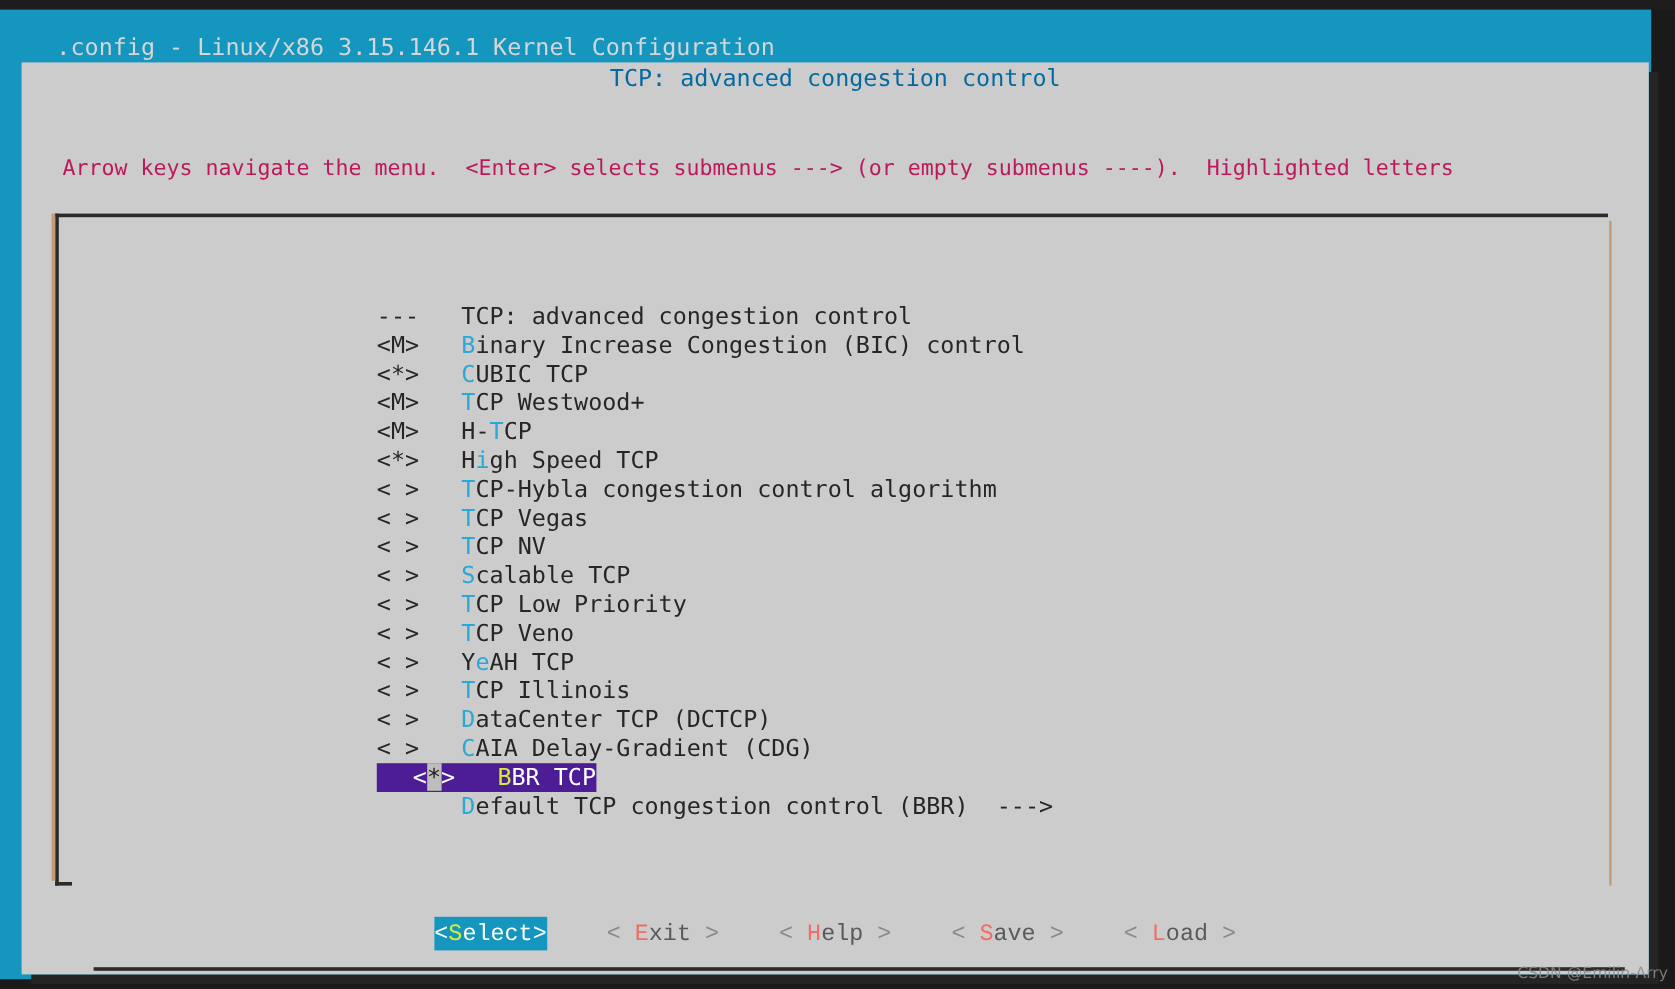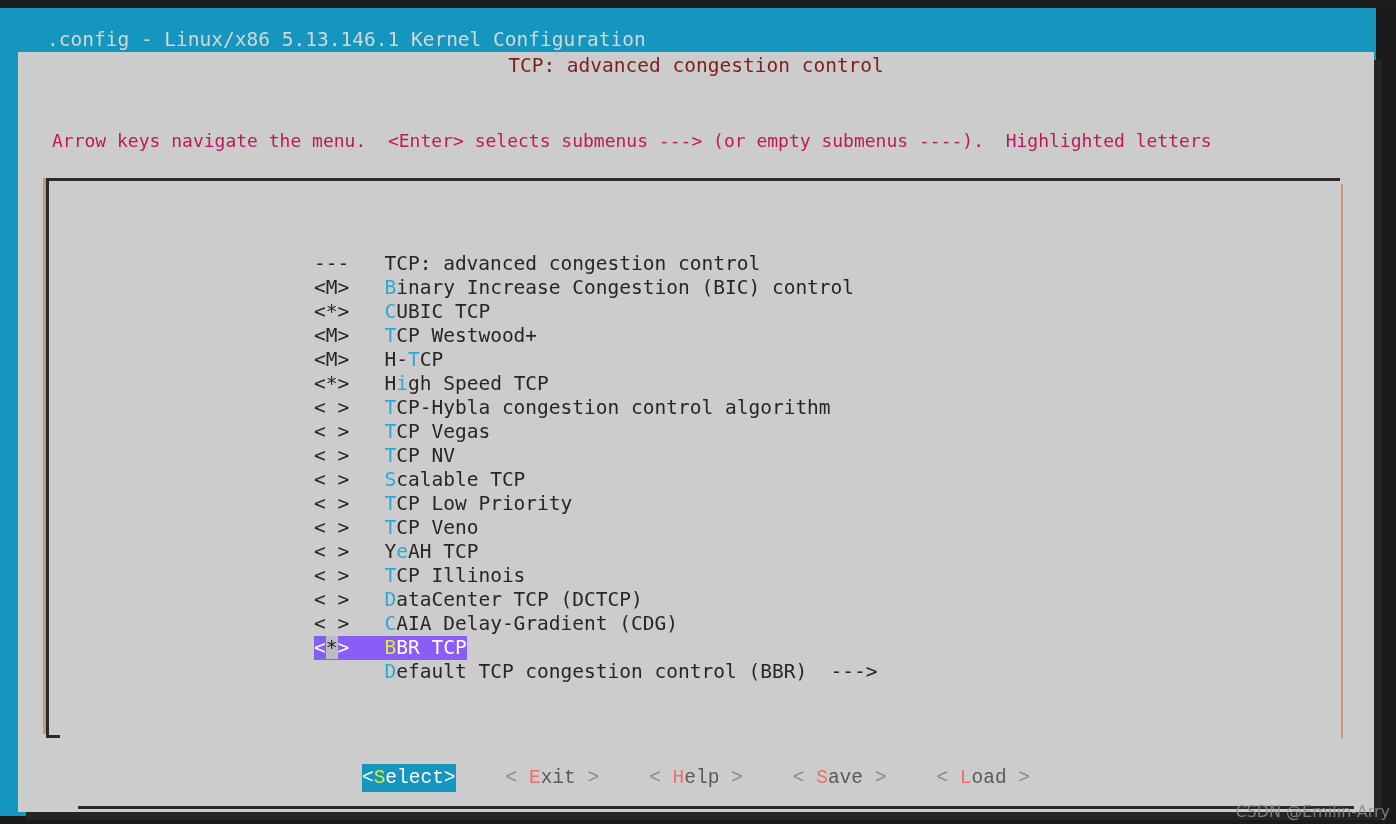--- a/index.html
+++ b/index.html
@@ -83,21 +83,21 @@
     background: #242424;
   }
 
   .dialog-title {
     position: absolute;
     left: 0; top: 2px;
     width: 1356px;
     text-align: center;
     font-size: 19.5px;
     line-height: 24px;
-    color: #7f1d1d;
+    color: #0369a1;
     white-space: pre;
   }
 
   
   .dialog-bottom-rule {
     position: absolute;
     left: 60px;
     top: 754px;
     width: 1276px;
     height: 3px;
@@ -171,22 +171,23 @@
   }
   .row .tag { color: #262626; }
   .row .label { color: #262626; }
   .hk { color: #2aa8d8; }
 
   .row.selected .tag,
   .row.selected .label {
     color: #ffffff;
   }
   .row.selected {
-    background: #8b5cf6;
+    background: #4c1d95;
     display: inline-block;
+    padding-left: 30px;
   }
   .row.selected .hk { color: #d7ee33; }
   .row.selected .cursor {
     background: #bdbdbd;
     color: #1a1a1a;
   }
   .rowwrap { height: 24px; }
 
   
   .buttons {
@@ -214,38 +215,38 @@
   }
   .btn.active .brk { color: #ffffff; }
   .btn.active .bhk { color: #d7ee33; }
   .btn-gap { display: inline-block; width: 50px; }
 
   
   .watermark {
     position: absolute;
     right: 6px;
     bottom: 4px;
-    font-size: 16px;
+    font-size: 13px;
     line-height: 16px;
     color: #8d8d8d;
     font-family: "DejaVu Sans", "Liberation Sans", sans-serif;
     white-space: pre;
     opacity: 0.85;
   }
 </style>
 </head>
 <body>
 
 <div id="screen">
 
   <div class="top-strip"></div>
   <div class="backdrop"></div>
 
   <div class="hdr line1" style="left:0;padding-left:0">
-    <span>.config - Linux/x86 5.13.146.1 Kernel Configuration</span>
+    <span>.config - Linux/x86 3.15.146.1 Kernel Configuration</span>
   </div>
 
   <div class="hdr line2">
     <span>&gt; Networking support &gt; Networking options &gt; TCP: advanced congestion control</span><span class="bcrumb-rule"> ———————————————————————</span>
   </div>
 
   <div class="dialog-shadow-r"></div>
   <div class="dialog-shadow-b"></div>
 
   <div class="dialog">

